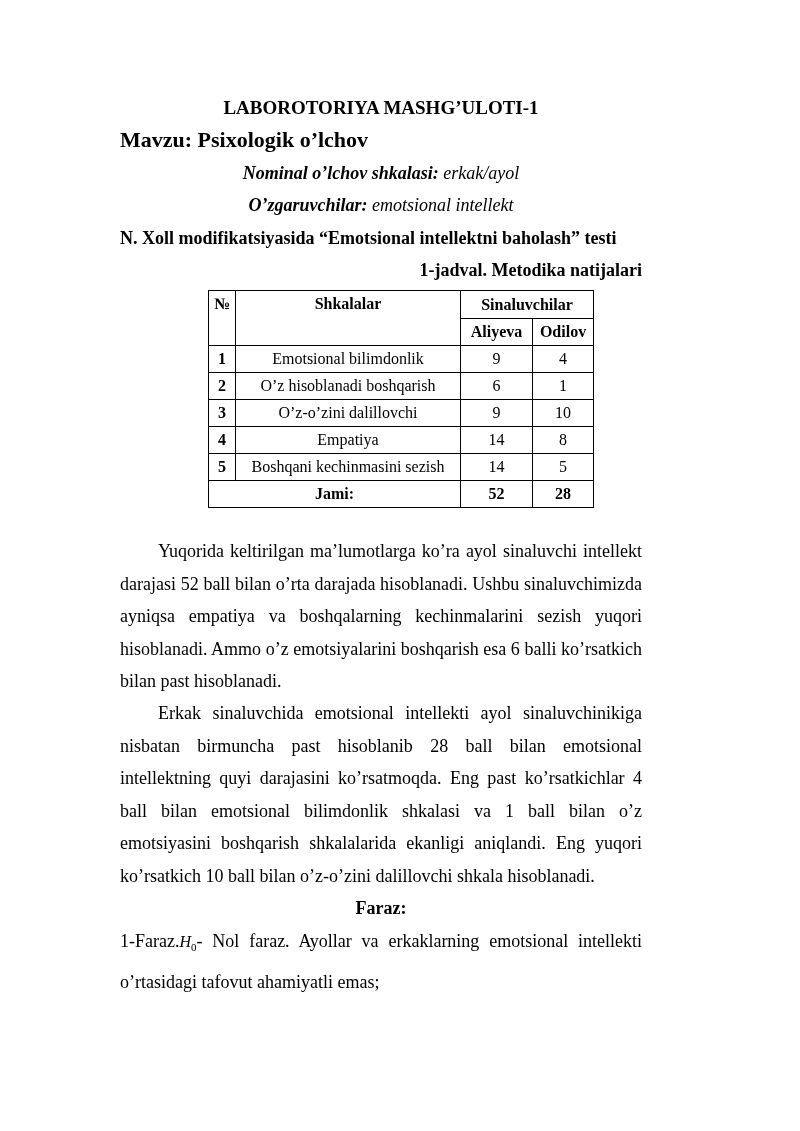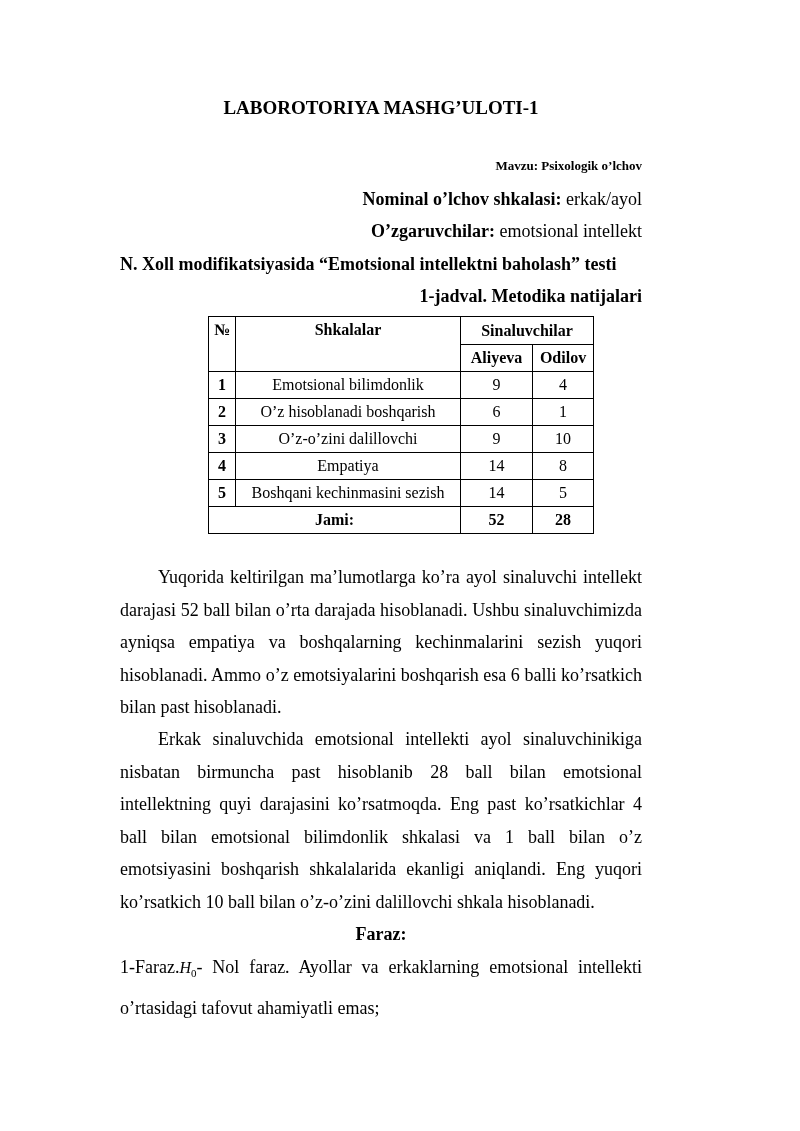--- a/index.html
+++ b/index.html
@@ -16,30 +16,30 @@
     height: 1131px;
     padding: 92px 118px 4px 120px;
   }
   .doc-title {
     font-size: 19px;
     font-weight: bold;
     text-align: center;
     line-height: 32.4px;
   }
   .doc-subtitle {
-    font-size: 13px;
+    font-size: 22px;
     font-weight: bold;
-    text-align: right;
+    text-align: left;
     line-height: 32.4px;
-    margin-top: 26px;
   }
   .kv-line {
     font-size: 18px;
     line-height: 32.4px;
-    text-align: right;
+    text-align: center;
+    font-style: italic;
   }
   .kv-line b { font-weight: bold; }
   .test-heading {
     font-size: 18px;
     font-weight: bold;
     text-align: left;
     line-height: 32.4px;
   }
   .table-caption {
     font-size: 18px;

